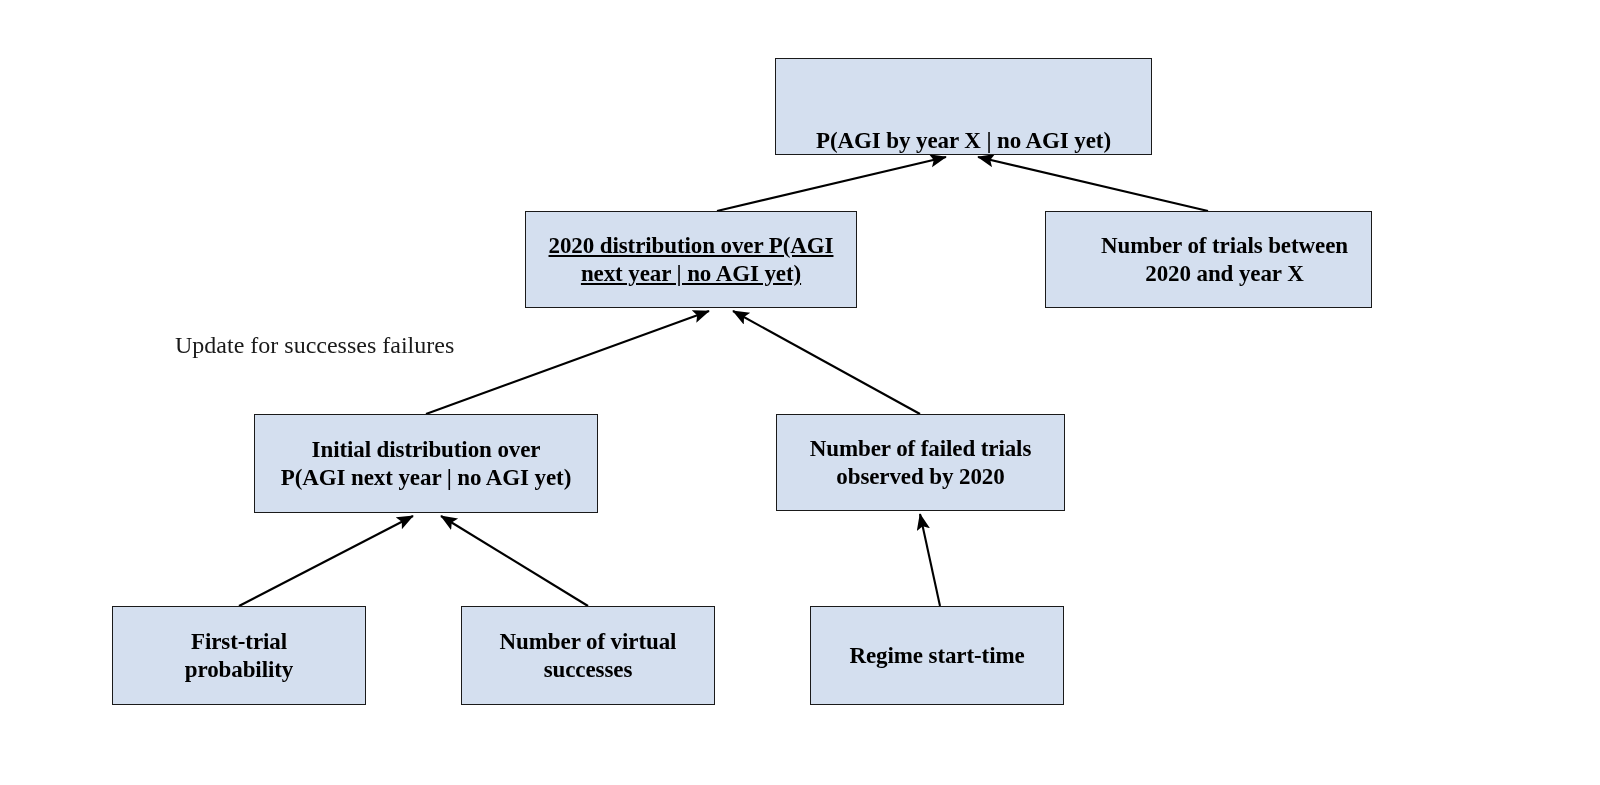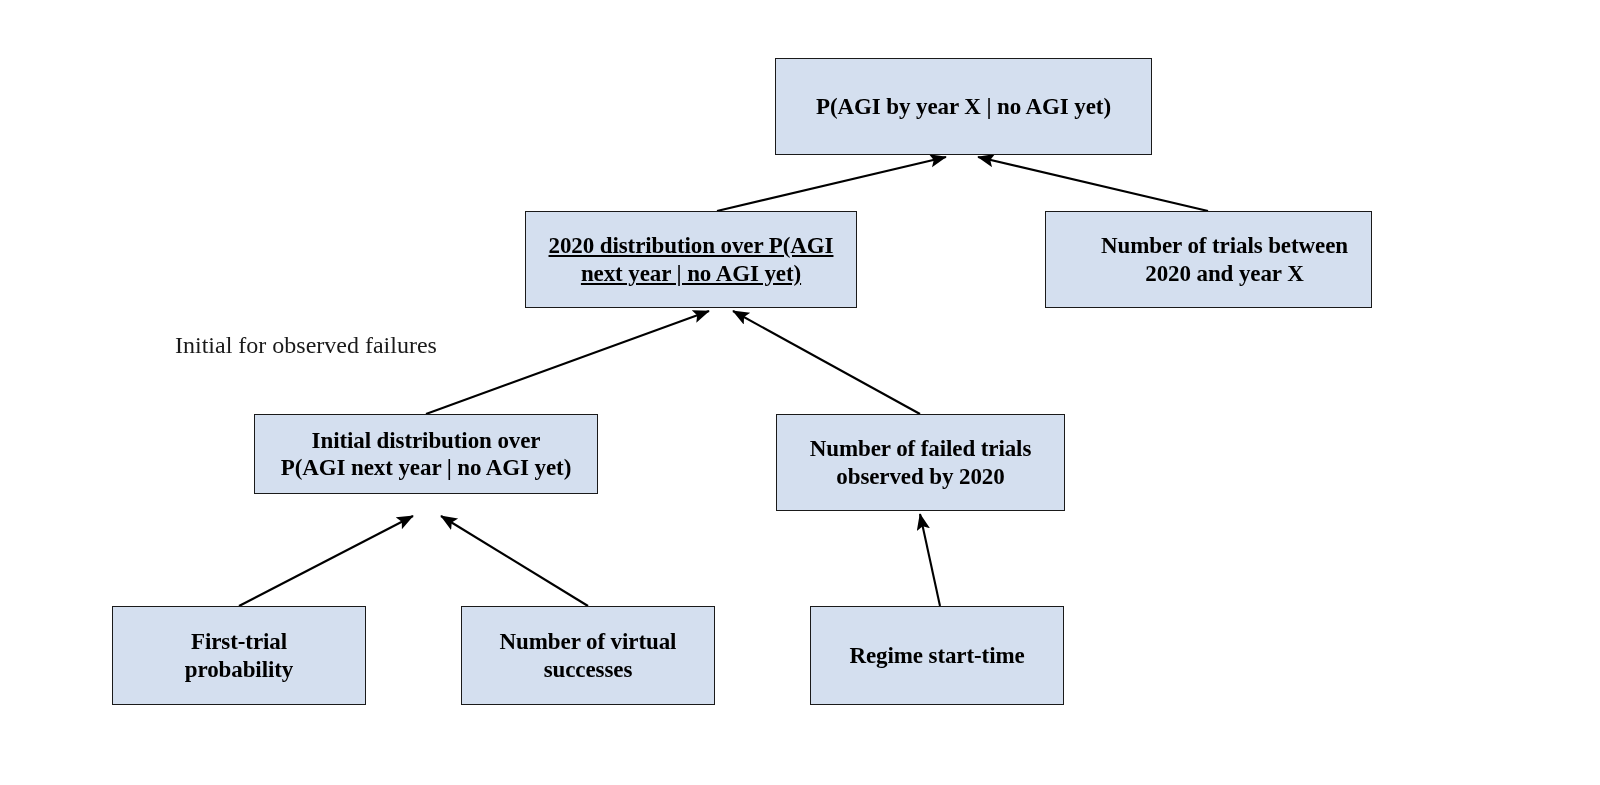--- a/index.html
+++ b/index.html
@@ -51,24 +51,24 @@
   .free-label {
     position: absolute;
     font-family: "Liberation Serif", "DejaVu Serif", serif;
     font-weight: normal;
     font-size: 24px;
     color: #1a1a1a;
     white-space: nowrap;
     z-index: 2;
   }
   
-  #node-agi-by-year      { left: 775px;  top: 58px;  width: 377px; height: 97px; }
+  #node-agi-by-year      { left: 775px;  top: 58px;  width: 377px; height: 97px; align-items: flex-end; }
   #node-2020-dist        { left: 525px;  top: 211px; width: 332px; height: 97px; text-decoration: underline; }
   #node-trials-between   { left: 1045px; top: 211px; width: 327px; height: 97px; padding-left: 32px; }
-  #node-initial-dist     { left: 254px;  top: 414px; width: 344px; height: 80px; align-items: center; }
+  #node-initial-dist     { left: 254px;  top: 414px; width: 344px; height: 99px; align-items: center; }
   #node-failed-trials    { left: 776px;  top: 414px; width: 289px; height: 97px; }
   #node-first-trial      { left: 112px;  top: 606px; width: 254px; height: 99px; }
   #node-virtual-success  { left: 461px;  top: 606px; width: 254px; height: 99px; }
   #node-regime-start     { left: 810px;  top: 606px; width: 254px; height: 99px; }
   #label-update-failures { left: 175px;  top: 332px; }
 </style>
 </head>
 <body>
 
 <div id="diagram-canvas">
@@ -126,15 +126,15 @@
 
   <div class="node-box" id="node-first-trial">
     <span class="node-label">First-trial
 probability</span>
   </div>
 
   <div class="node-box" id="node-regime-start">
     <span class="node-label">Regime start-time</span>
   </div>
 
-  <div class="free-label" id="label-update-failures">Initial for observed failures</div>
+  <div class="free-label" id="label-update-failures">Update for successes failures</div>
 
 </div>
 
 </body></html>

